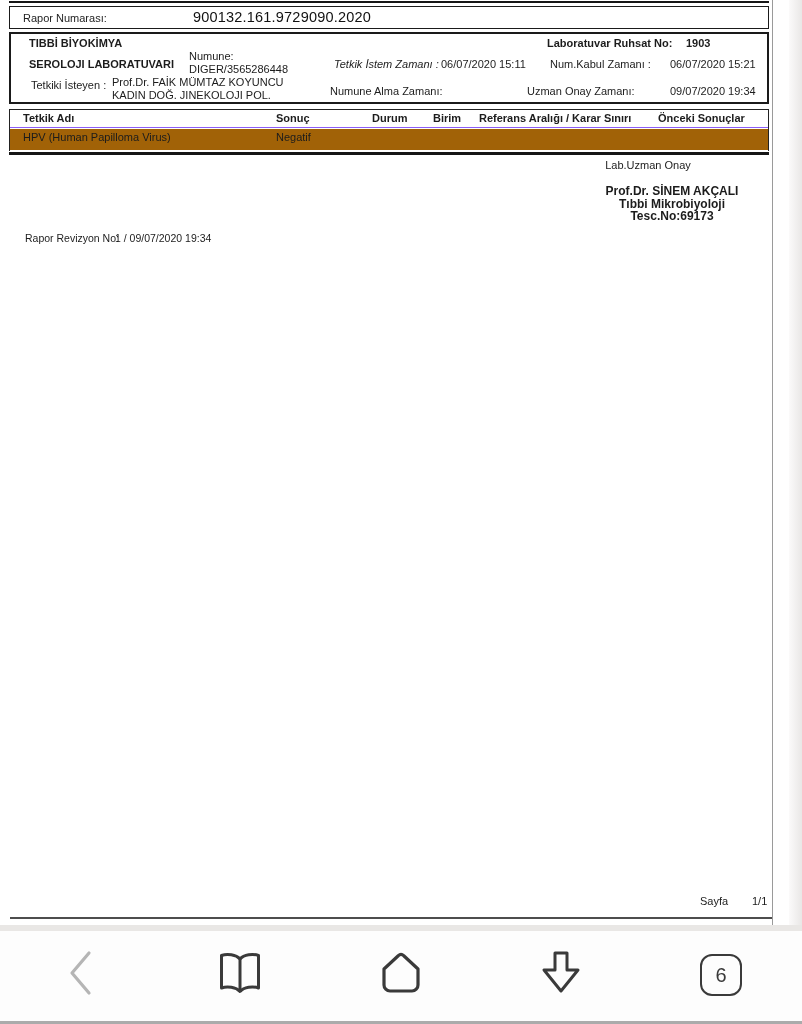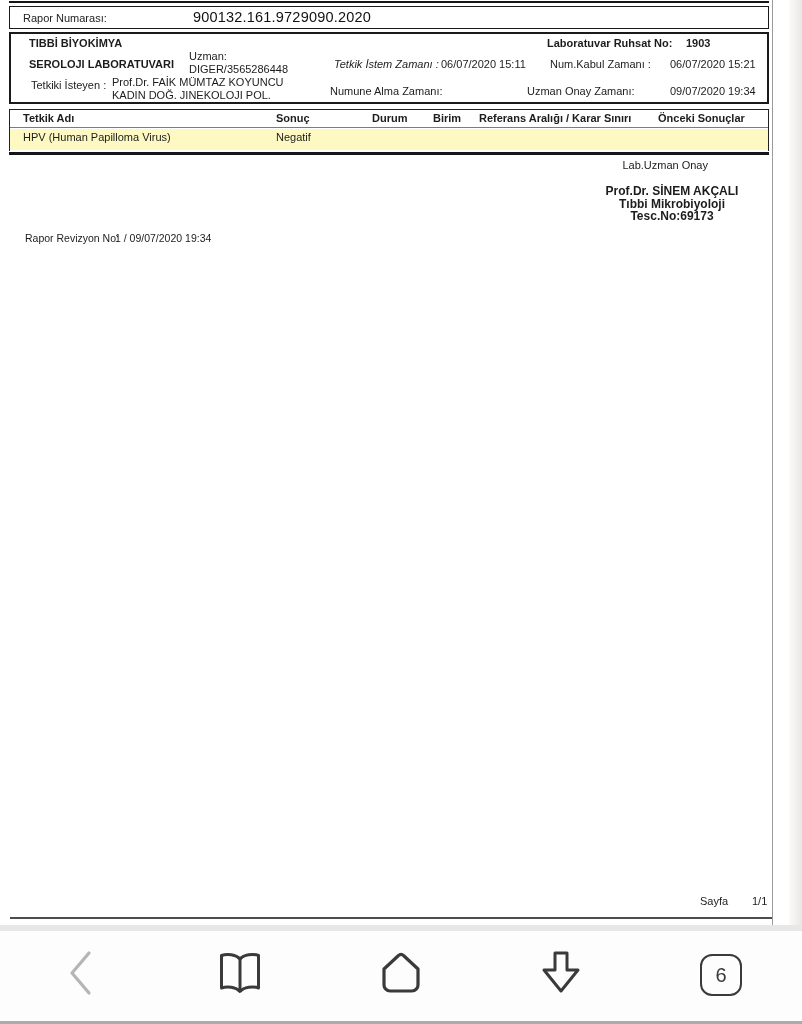--- a/index.html
+++ b/index.html
@@ -28,28 +28,28 @@
   
   .box-header { position:absolute; left:9px; top:32px; width:760px; height:72px;
                 border:2px solid #1a1a1a; background:#fff;text-align:center; }
   .box-header .abs { font-size:11px; }
 
   
   .box-table { position:absolute; left:9px; top:109px; width:760px; height:42px;
                border-left:1.5px solid #222; border-right:1.5px solid #222; border-top:1.5px solid #222;
                background:#fff; }
   .thead { position:absolute; left:0; top:0; width:100%; height:18px; border-bottom:1px solid #8b5cf6; background:#fff; }
-  .trow  { position:absolute; left:0; top:19px; width:100%; height:21px; background:#fef9c3; }
+  .trow  { position:absolute; left:0; top:19px; width:100%; height:21px; background:#a16207; }
   .cell { position:absolute; top:2px; font-size:11px; white-space:nowrap; }
   .c1 { left:13px; }  .c2 { left:266px; } .c3 { left:362px; }
   .c4 { left:423px; } .c5 { left:469px; } .c6 { left:648px; }
   .table-bottom-line { position:absolute; left:9px; top:152px; width:760px; height:2.5px; background:#161616; }
 
   
-  .sig-title { position:absolute; left:588px; top:159px; width:120px; text-align:right; font-size:11px; }
+  .sig-title { position:absolute; left:588px; top:159px; width:120px; text-align:center; font-size:11px; }
   .sig-block { position:absolute; left:592px; top:185px; width:160px; text-align:center;
                font-size:12px; font-weight:bold; line-height:12.5px; }
 
   
   .doc-footer-line { position:absolute; left:10px; top:917px; width:762px; height:2px; background:#4d4d4d; }
   .grey-band { position:absolute; left:0; top:925px; width:802px; height:6px; background:#e9e7e5; }
 
   
   .toolbar { position:absolute; left:0; top:931px; width:802px; height:93px; background:#fdfdfd; }
   .tb-btn { position:absolute; top:0; width:120px; height:88px; display:flex; align-items:center; justify-content:center; }
@@ -69,21 +69,21 @@
 
     <div class="box-repnum">
       <span class="repnum-label">Rapor Numarası:</span>
       <span class="repnum-value">900132.161.9729090.2020</span>
     </div>
 
     <div class="box-header">
       <span class="abs b" style="left:18px; top:3px;">TIBBİ BİYOKİMYA</span>
       <span class="abs b" style="left:18px; top:24px;">SEROLOJI LABORATUVARI</span>
 
-      <span class="abs" style="left:178px; top:16px;">Uzman:</span>
+      <span class="abs" style="left:178px; top:16px;">Numune:</span>
       <span class="abs" style="left:178px; top:29px;">DIGER/3565286448</span>
 
       <span class="abs b" style="left:536px; top:3px;">Laboratuvar Ruhsat No:</span>
       <span class="abs b" style="left:675px; top:3px;">1903</span>
 
       <span class="abs" style="left:323px; top:24px;font-style:italic;">Tetkik İstem Zamanı :</span>
       <span class="abs" style="left:430px; top:24px;">06/07/2020 15:11</span>
 
       <span class="abs" style="left:539px; top:24px;">Num.Kabul Zamanı :</span>
       <span class="abs" style="left:659px; top:24px;">06/07/2020 15:21</span>

